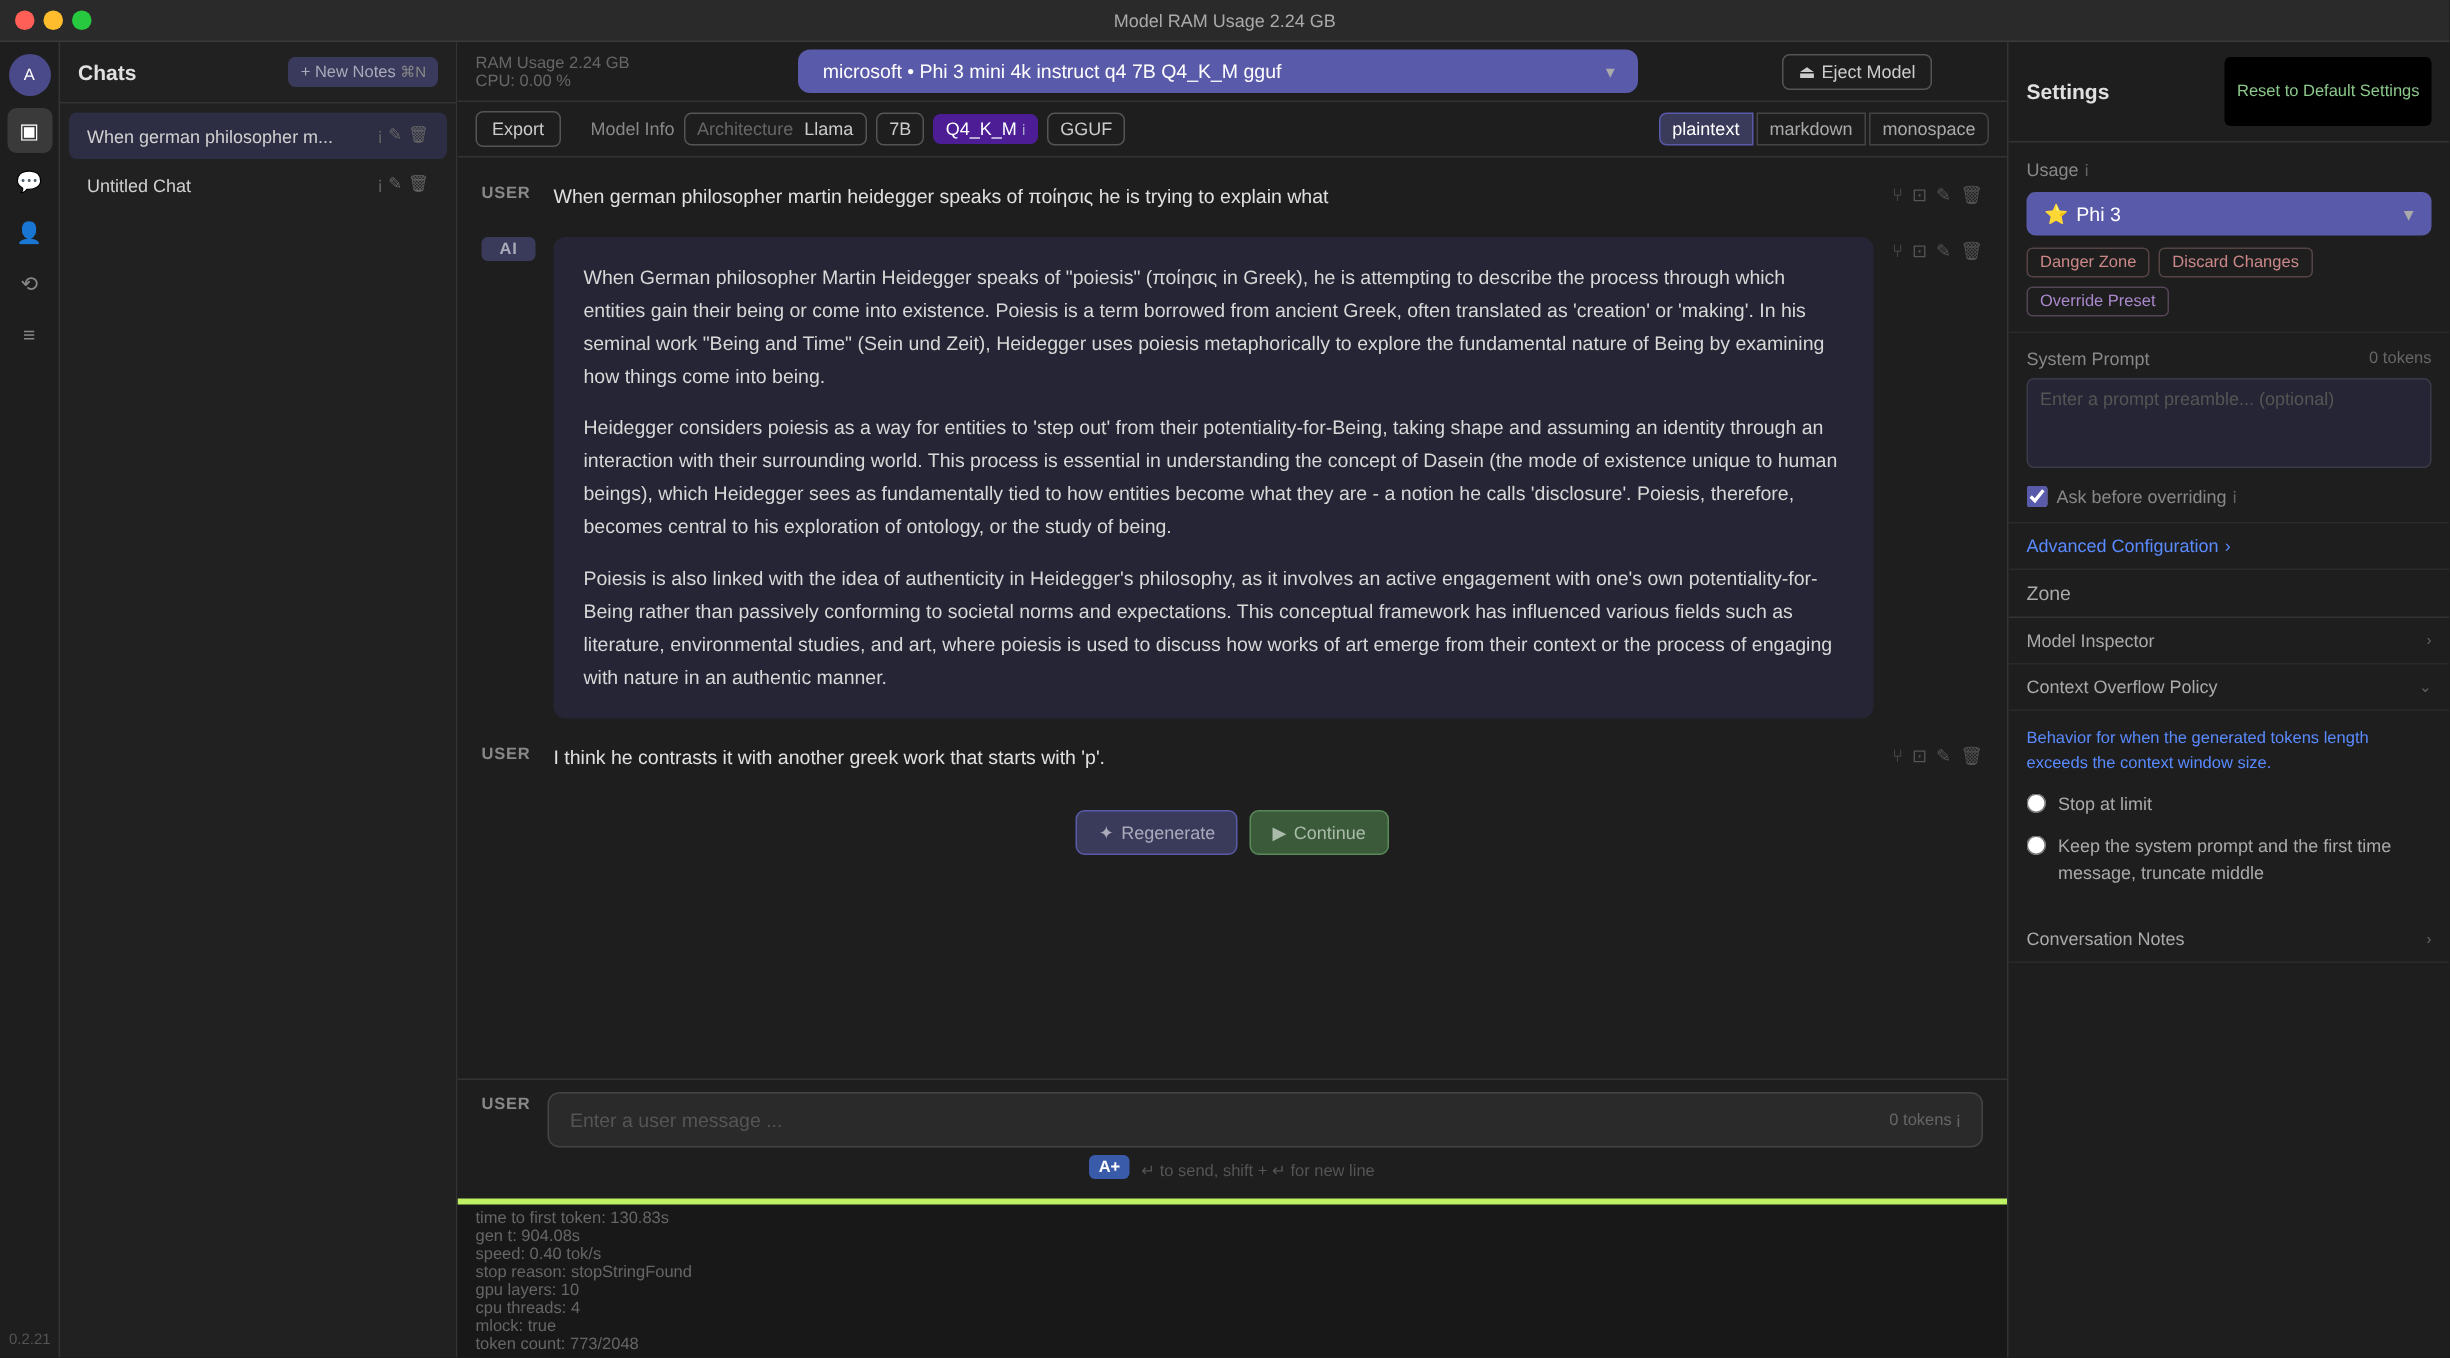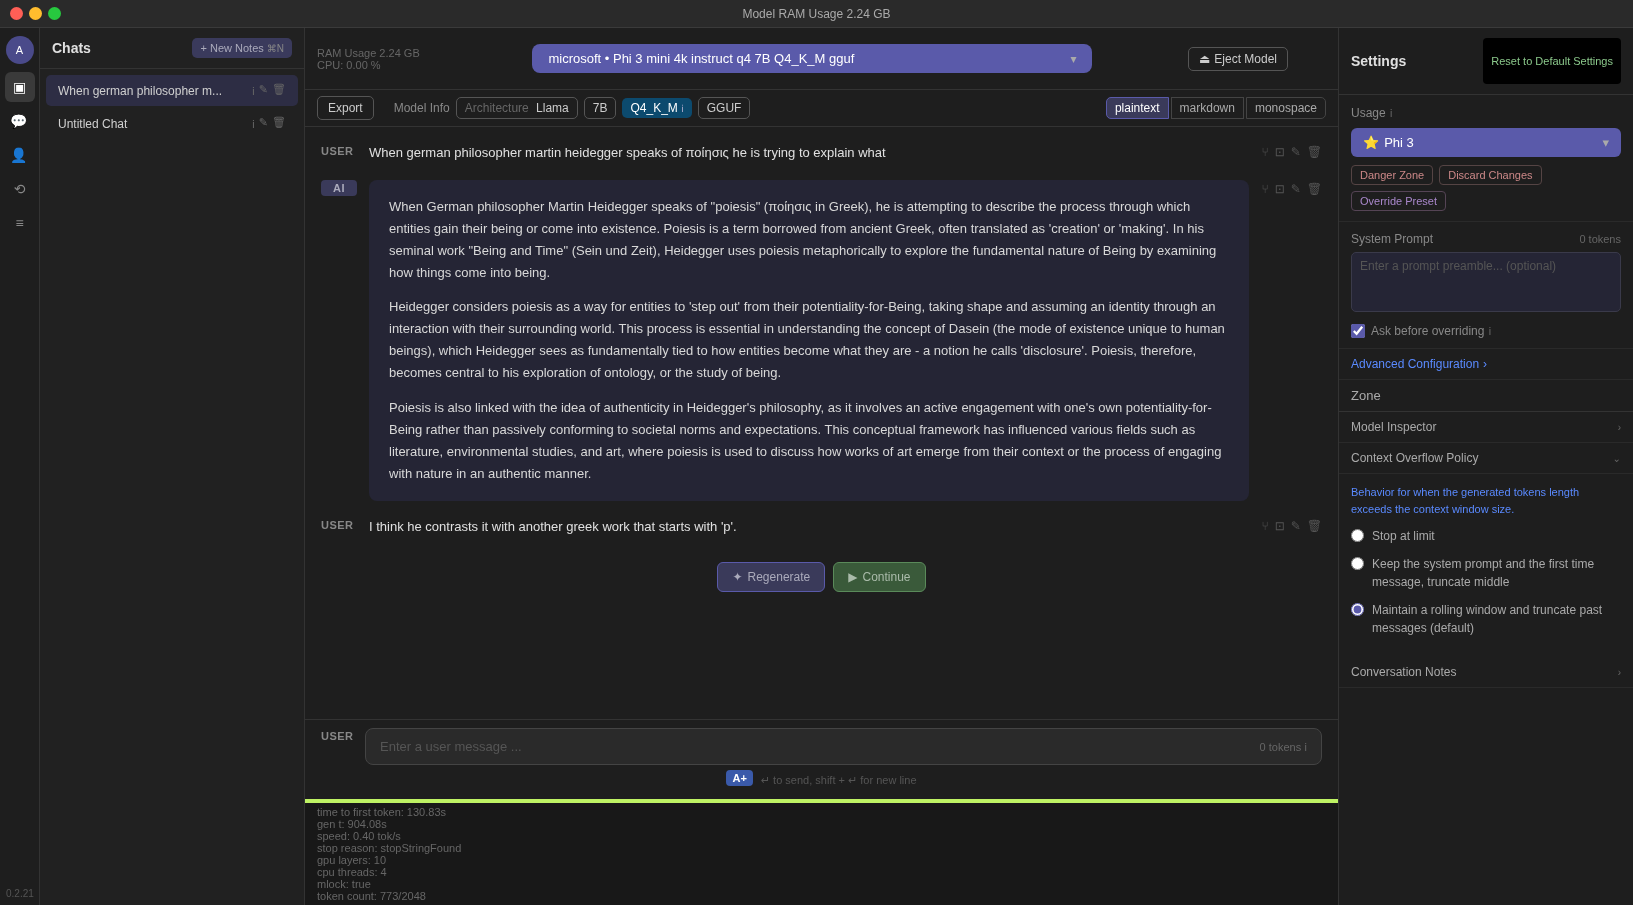--- a/index.html
+++ b/index.html
@@ -146,21 +146,21 @@
     .main-content {
       flex: 1;
       display: flex;
       flex-direction: column;
       background: #1e1e1e;
       overflow: hidden;
     }
     .model-selector {
       flex: 1;
       max-width: 560px;
-      margin: 11px auto;
+      margin: 0 auto;
       background: #5a5aaa;
       border-radius: 8px;
       padding: 7px 16px;
       display: flex;
       align-items: center;
       justify-content: space-between;
       cursor: pointer;
     }
     .model-name {
       color: #fff;
@@ -211,21 +211,21 @@
       padding: 3px 8px;
       font-size: 12px;
       font-weight: 500;
     }
     .badge-outline {
       border: 1px solid #555;
       background: transparent;
       color: #ccc;
     }
     .badge-blue {
-      background: #0c4a6e;
+      background: #4c1d95;
       color: #fff;
     }
     .view-btns {
       display: flex;
       gap: 2px;
       margin-left: auto;
     }
     .view-btn {
       background: transparent;
       border: 1px solid #444;
@@ -848,26 +848,20 @@
     <div class="context-policy-section">
       <p class="context-policy-desc">Behavior for when the generated tokens length exceeds the context window size.</p>
       <div class="radio-option">
         <input type="radio" name="context-policy" style="">
         <label class="radio-label">Stop at limit</label>
       </div>
       <div class="radio-option">
         <input type="radio" name="context-policy" style="">
         <label class="radio-label">Keep the system prompt and the first time message, truncate middle</label>
       </div>
-      <div class="radio-option">
-        <input type="radio" name="context-policy" checked="" style="">
-        <label class="radio-label">
-          <span>Maintain a rolling window and truncate past messages (default)</span>
-        </label>
-      </div>
     </div>
 
     <div class="collapsible-row">
       <span class="collapsible-label">Conversation Notes</span>
       <span class="collapsible-arrow">›</span>
     </div>
   </div>
 </div>
 
 <div style="position:fixed;bottom:6px;left:6px;font-size:10px;color:#555;">0.2.21</div>

